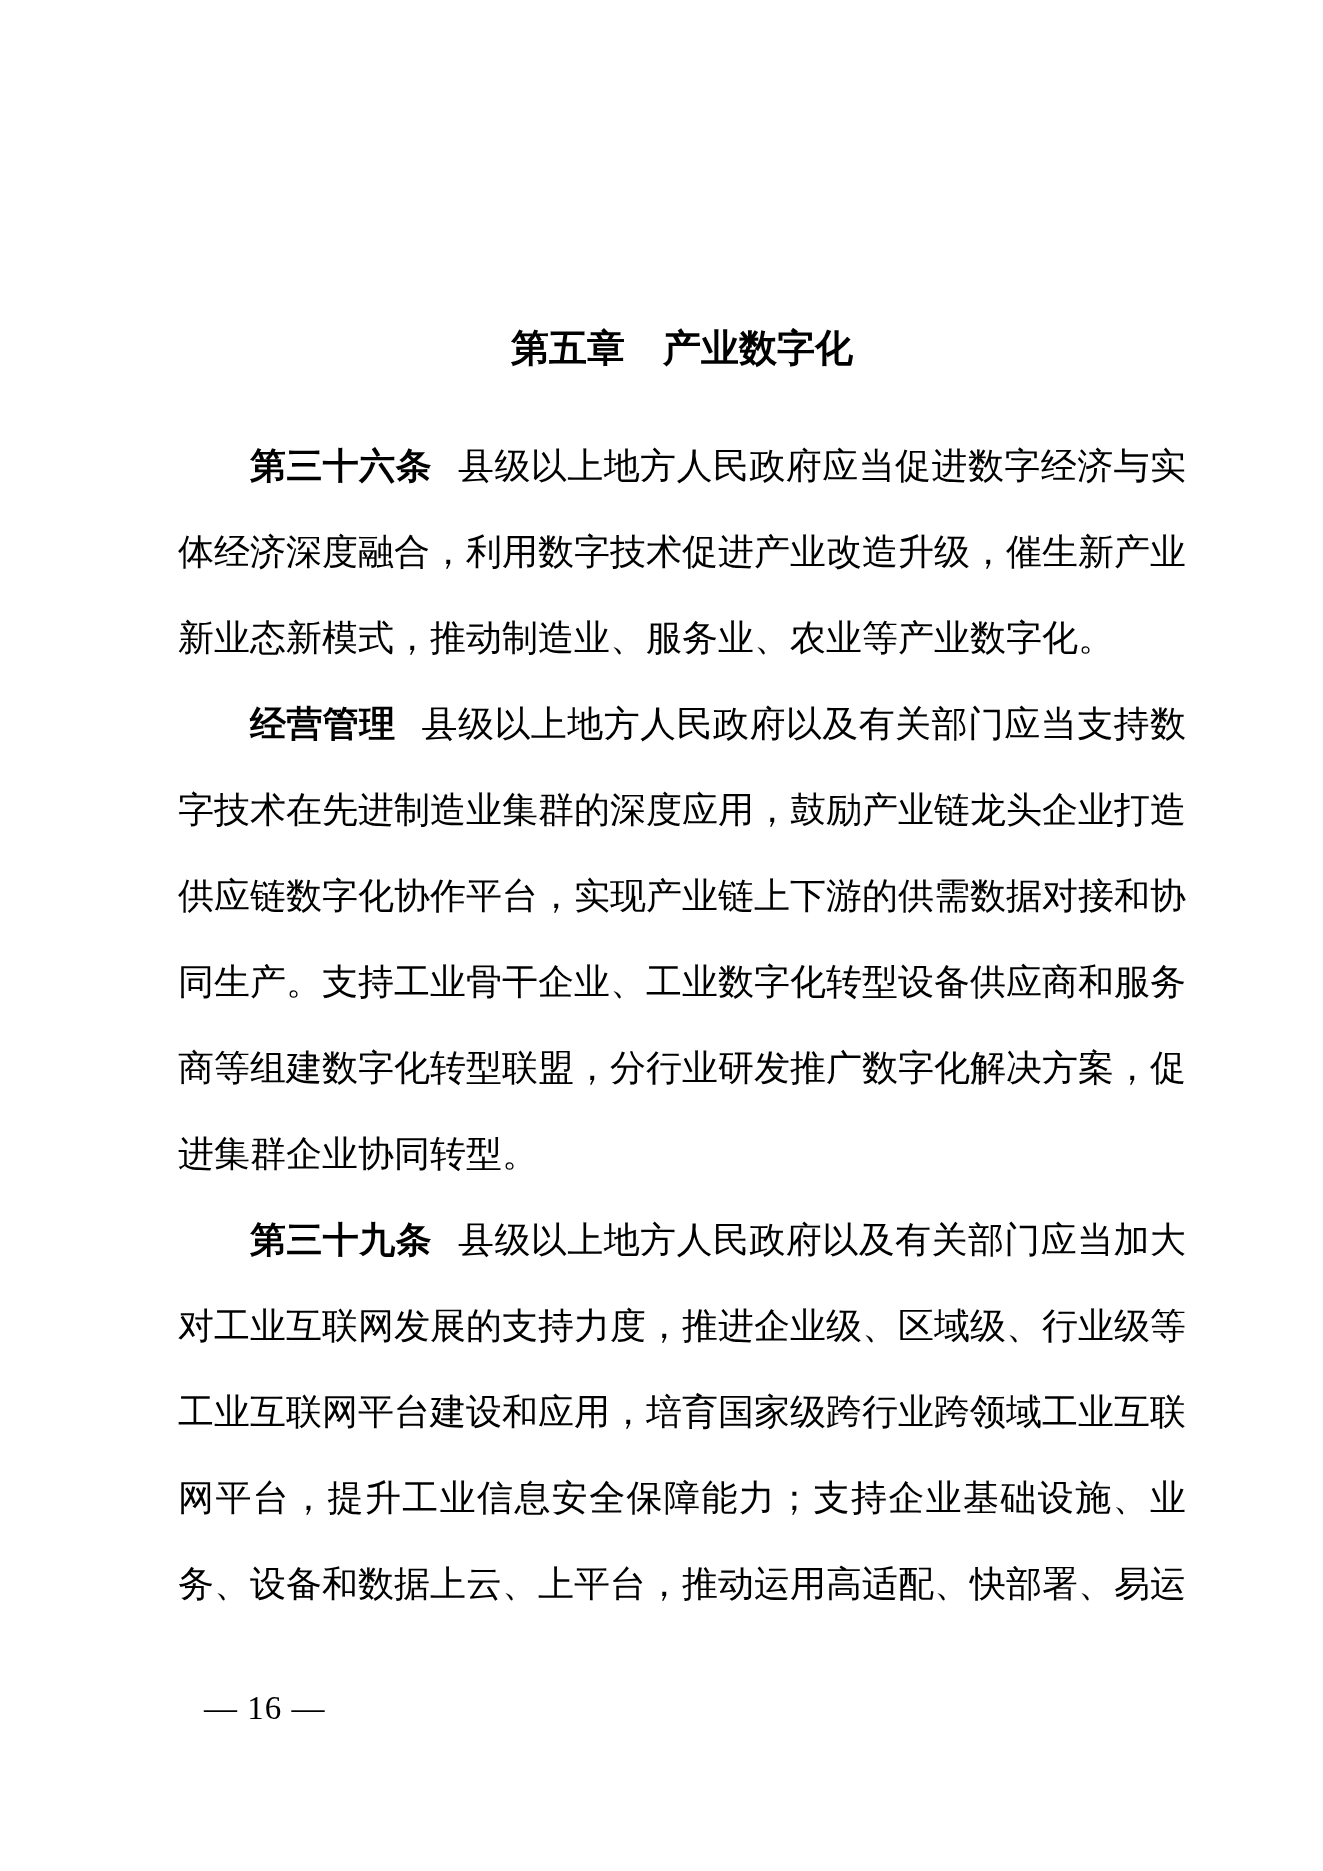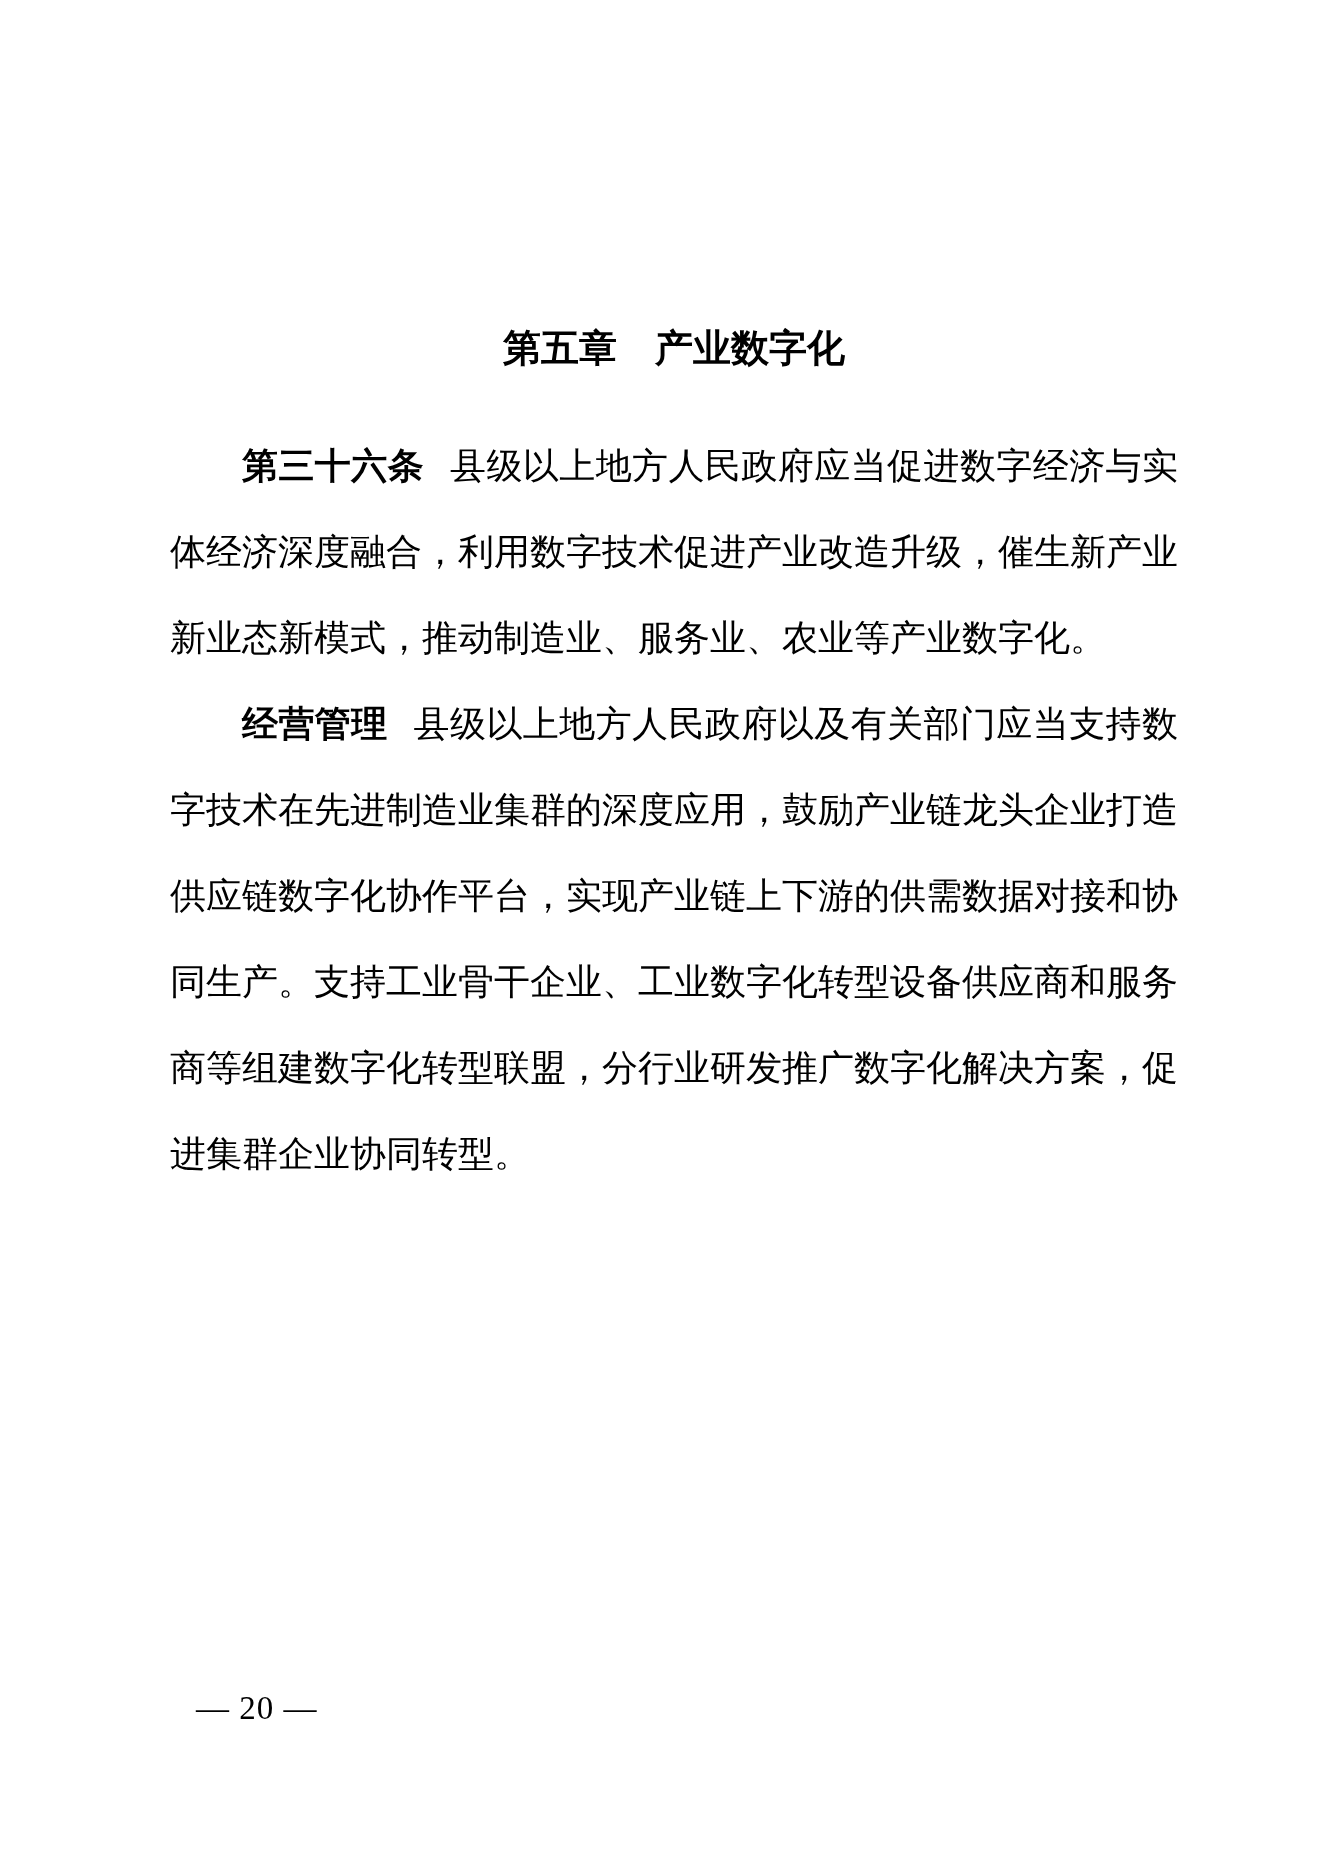--- a/index.html
+++ b/index.html
@@ -12,20 +12,21 @@
     background: #ffffff;
     position: relative;
     color: #000000;
     font-family: "Liberation Serif", serif;
     overflow: hidden;
   }
   .page {
     position: absolute;
     inset: 0;
     background: #ffffff;
+    margin-left: 8px;
   }
   .chapter-title {
     position: absolute;
     top: 300px;
     left: 170px;
     width: 1008px;
     text-align: center;
     font-family: "Liberation Sans", sans-serif;
     font-weight: bold;
     font-size: 38px;
@@ -69,18 +70,19 @@
 
   <h1 class="chapter-title">第五章　产业数字化</h1>
 
   <div class="body-text">
 
     <p class="article"><span class="article-label">第三十六条</span><span>县级以上地方人民政府应当促进数字经济与实体经济深度融合，利用数字技术促进产业改造升级，催生新产业新业态新模式，推动制造业、服务业、农业等产业数字化。</span></p>
 
 
     <p class="article"><span class="article-label">经营管理</span><span>县级以上地方人民政府以及有关部门应当支持数字技术在先进制造业集群的深度应用，鼓励产业链龙头企业打造供应链数字化协作平台，实现产业链上下游的供需数据对接和协同生产。支持工业骨干企业、工业数字化转型设备供应商和服务商等组建数字化转型联盟，分行业研发推广数字化解决方案，促进集群企业协同转型。</span></p>
 
+    <p class="article"><span class="article-label">第三十九条</span><span>县级以上地方人民政府以及有关部门应当加大对工业互联网发展的支持力度，推进企业级、区域级、行业级等工业互联网平台建设和应用，培育国家级跨行业跨领域工业互联网平台，提升工业信息安全保障能力；支持企业基础设施、业务、设备和数据上云、上平台，推动运用高适配、快部署、易运</span></p>
 
   </div>
 
-  <div class="page-number">— 20 —</div>
+  <div class="page-number">— 16 —</div>
 
 </div>
 
 </body></html>

